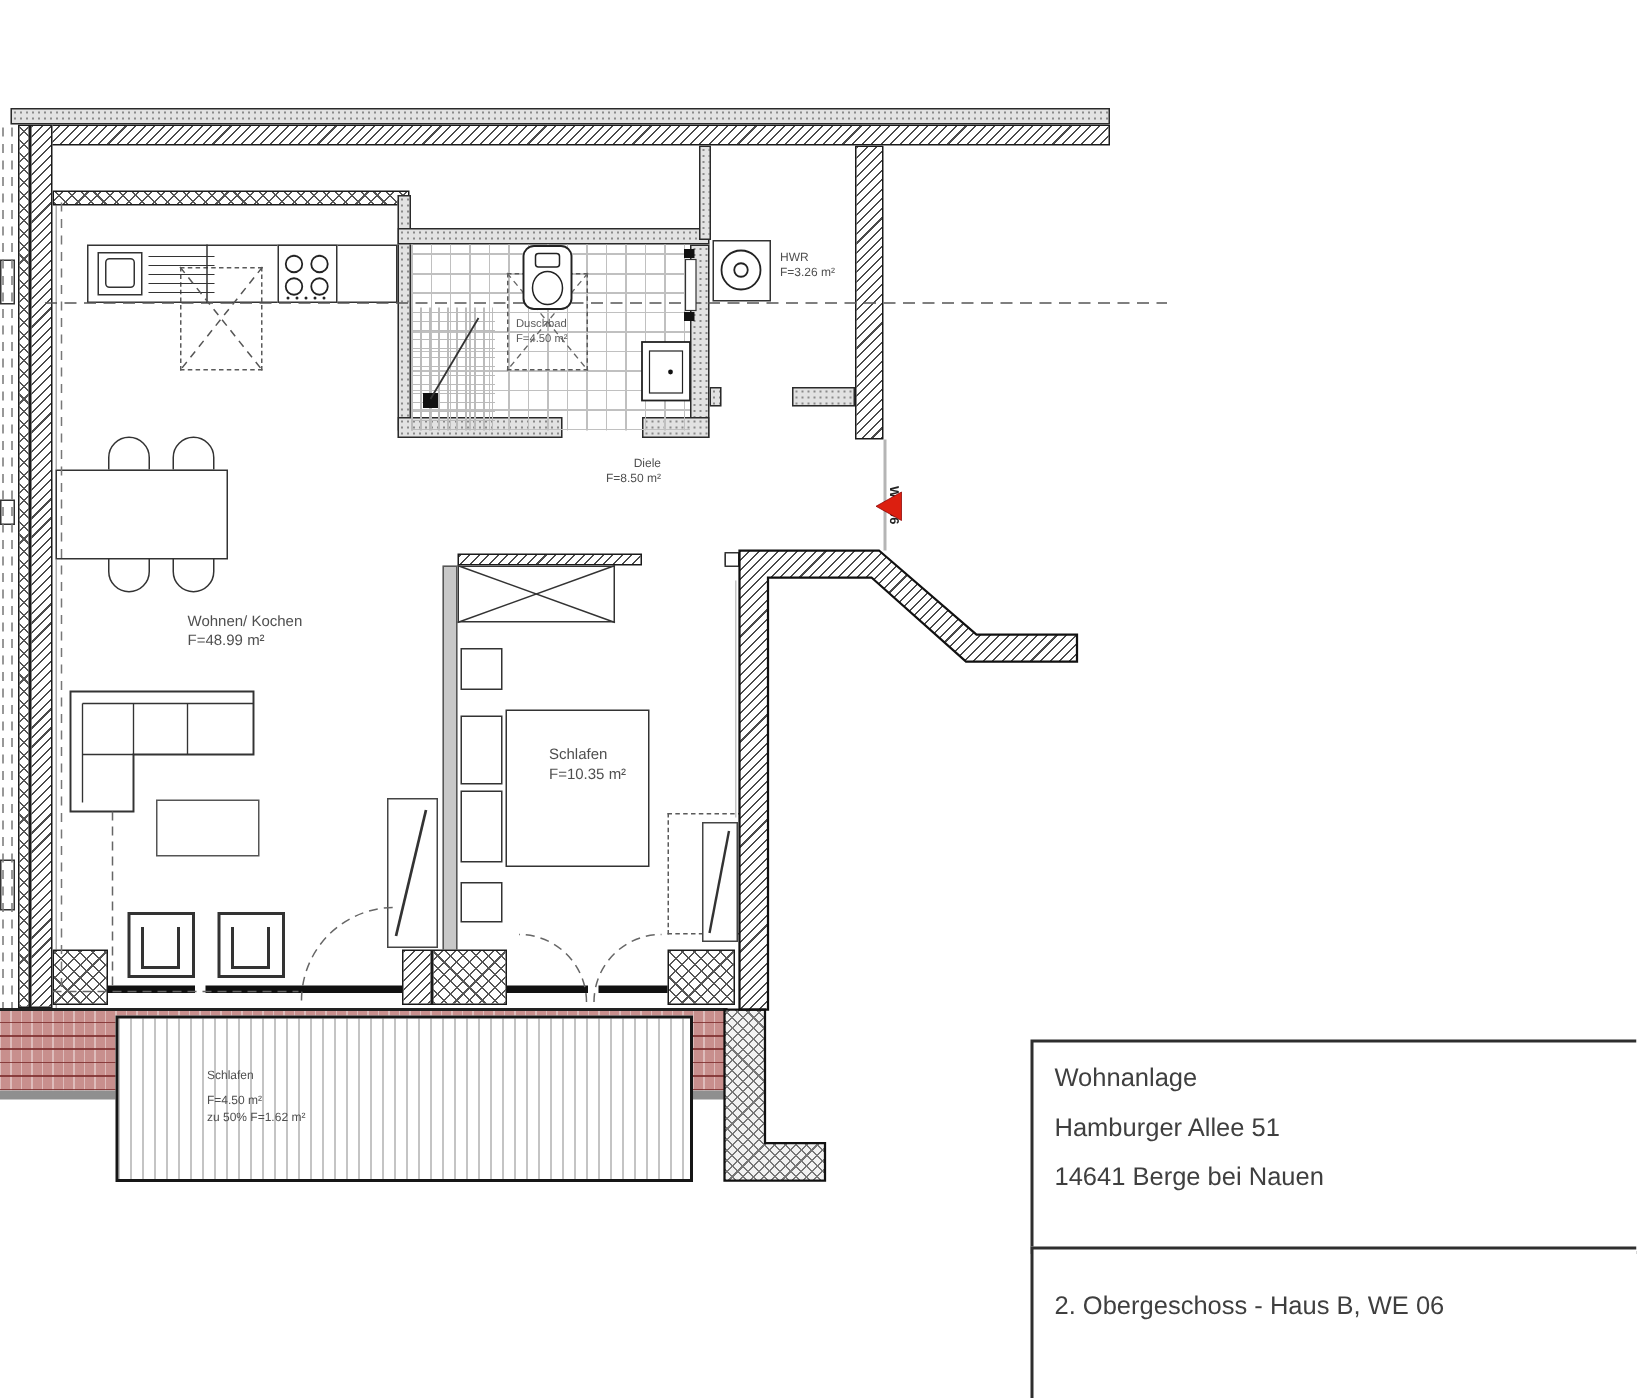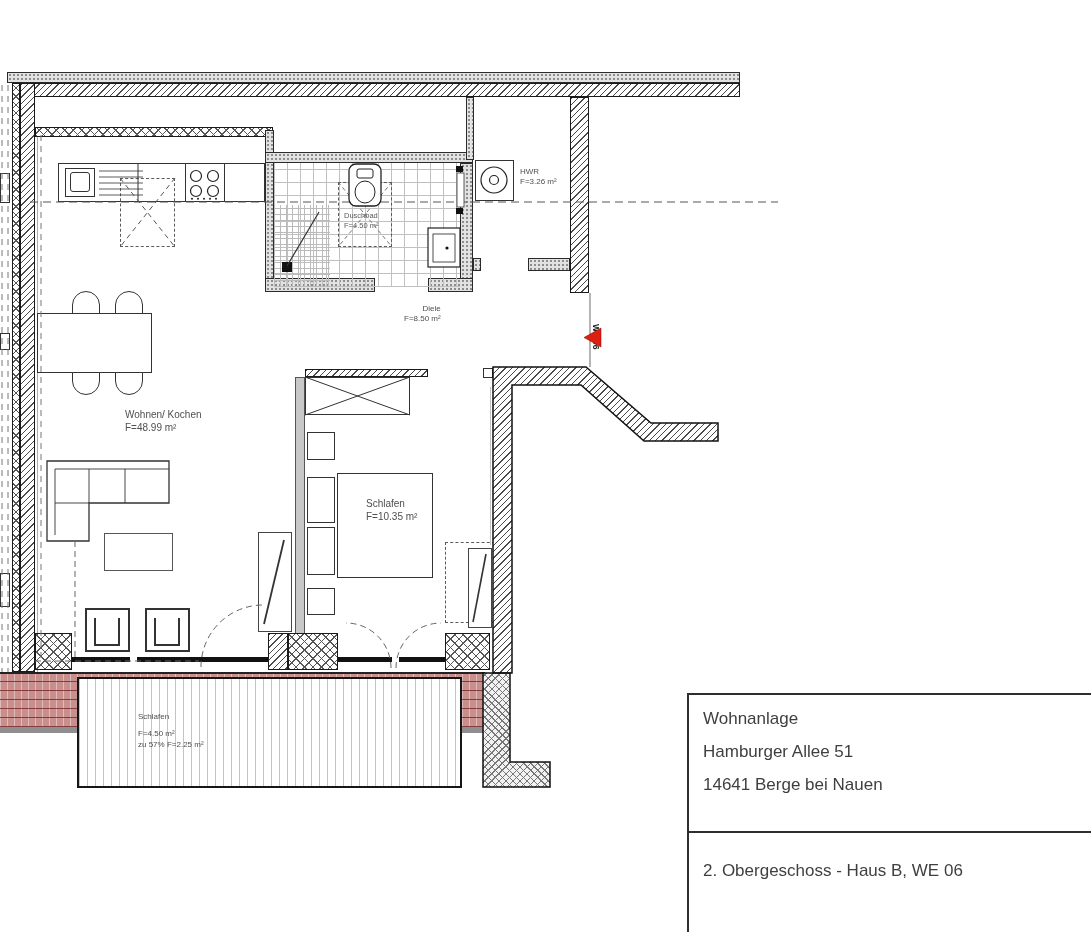--- a/index.html
+++ b/index.html
@@ -150,21 +150,21 @@
     <div>HWR</div>
     <div>F=3.26 m²</div>
   </div>
   <div class="lbl f85" style="left:366px;top:497px;">
     <div>Schlafen</div>
     <div>F=10.35 m²</div>
   </div>
   <div class="lbl f8" style="left:138px;top:712px;">
     <div>Schlafen</div>
     <div style="margin-top:7px;">F=4.50 m²</div>
-    <div>zu 57% F=2.25 m²</div>
+    <div>zu 50% F=1.62 m²</div>
   </div>
   <div class="lbl" style="left:601px;top:324px;font-size:8.5px;font-weight:bold;color:#222;transform:rotate(90deg);transform-origin:0 0;">WE 06</div>
 
   <svg width="1091" height="932" viewBox="0 0 1091 932">
 
     <polygon points="493,367 586,367 651,423 718,423 718,441 644,441 581,385 512,385 512,673 493,673" fill="none" stroke="#111" stroke-width="1.5"></polygon>
     <polygon points="483,673 510,673 510,762 550,762 550,787 483,787" fill="none" stroke="#111" stroke-width="1.5"></polygon>
 
     <line x1="30" y1="202" x2="778" y2="202" stroke="#555" stroke-width="1" stroke-dasharray="8 5"></line>
     <line x1="2" y1="85" x2="2" y2="672" stroke="#777" stroke-width="1" stroke-dasharray="6 5"></line>

